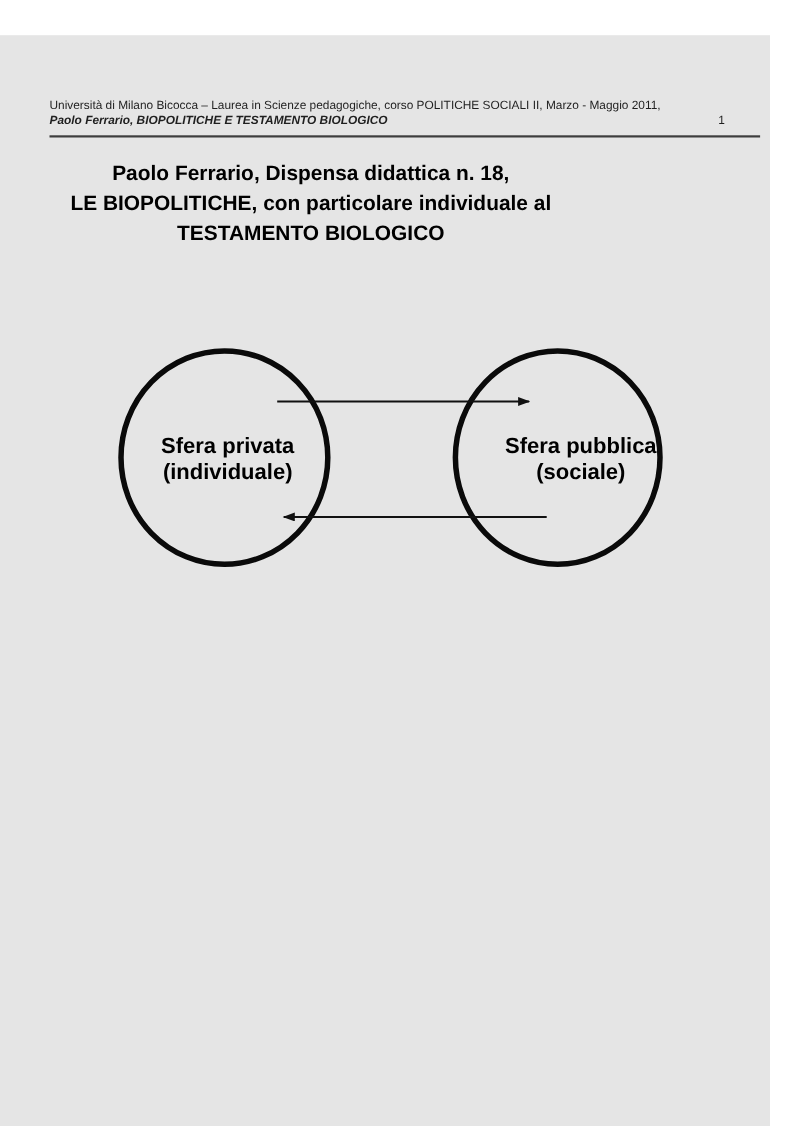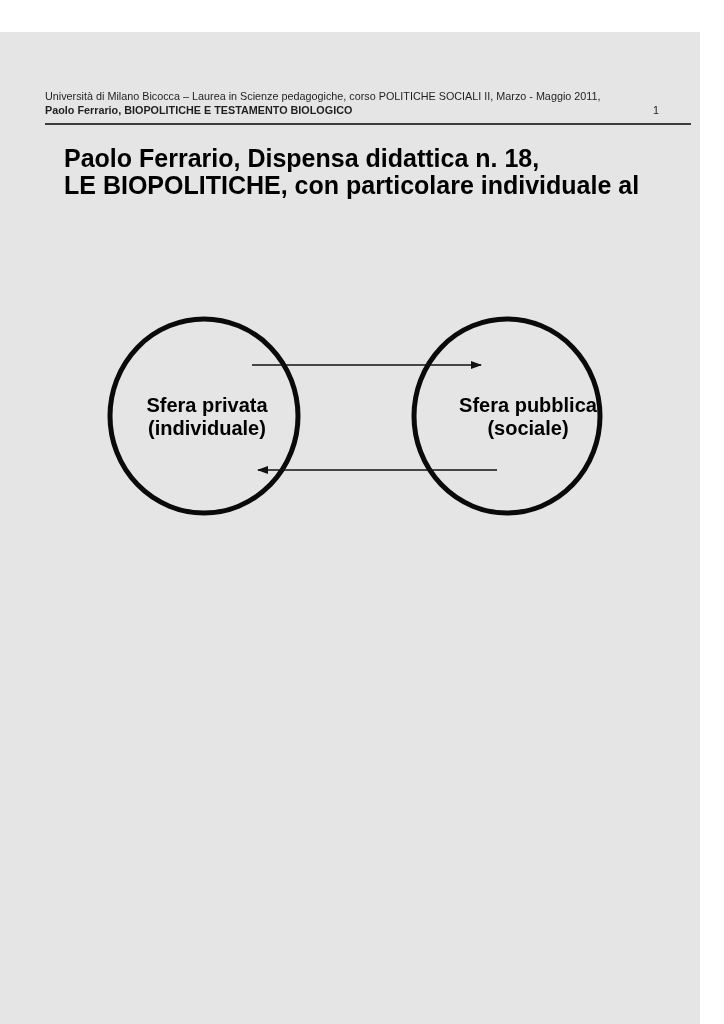--- a/index.html
+++ b/index.html
@@ -27,38 +27,40 @@
     border-bottom: 2px solid #3d3d3d;
   }
   .header-line {
     font-size: 10.8px;
     line-height: 14px;
     color: #1f1f1f;
     white-space: nowrap;
   }
   .header-line.bold {
     font-weight: bold;
+    font-style: italic;
   }
   .page-number {
     position: absolute;
     right: 32px;
     top: 14px;
     font-size: 10.8px;
     line-height: 14px;
     color: #1f1f1f;
   }
   
   .doc-title {
     position: absolute;
     left: 64px;
     top: 113px;
-    font-size: 25px;
+    font-size: 19px;
     font-weight: bold;
     line-height: 27px;
     color: #000000;
+    text-align: center;
   }
   
   .diagram {
     position: absolute;
     left: 0;
     top: 270px;
   }
   .circle-label {
     font-family: "Liberation Sans", sans-serif;
     font-size: 20px;
@@ -73,20 +75,21 @@
 
   <div class="header">
     <div class="header-line">Università di Milano Bicocca – Laurea in Scienze pedagogiche, corso POLITICHE SOCIALI II, Marzo - Maggio 2011,</div>
     <div class="header-line bold">Paolo Ferrario, BIOPOLITICHE E TESTAMENTO BIOLOGICO</div>
     <div class="page-number">1</div>
   </div>
 
   <div class="doc-title">
     <div>Paolo Ferrario, Dispensa didattica n. 18,</div>
     <div>LE BIOPOLITICHE, con particolare individuale al</div>
+    <div>TESTAMENTO BIOLOGICO</div>
   </div>
 
   <svg class="diagram" width="724" height="240" viewBox="0 0 724 240">
     <defs>
       <marker id="arrowhead" markerWidth="12" markerHeight="10" refX="10" refY="4" orient="auto" markerUnits="userSpaceOnUse">
         <path d="M0,0 L11,4 L0,8 z" fill="#111111"></path>
       </marker>
     </defs>
 
     <ellipse cx="204" cy="114" rx="94" ry="97" fill="none" stroke="#0a0a0a" stroke-width="5"></ellipse>

